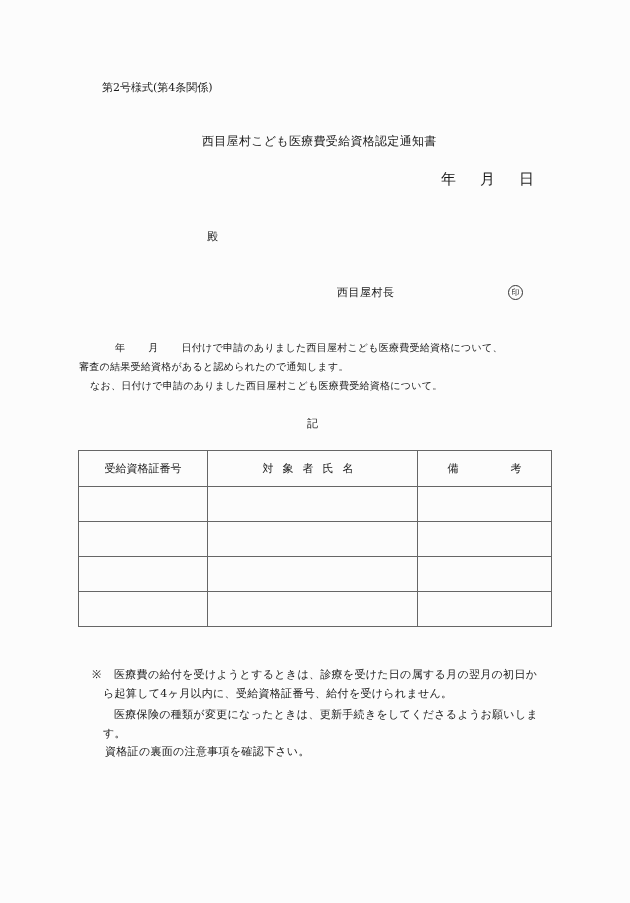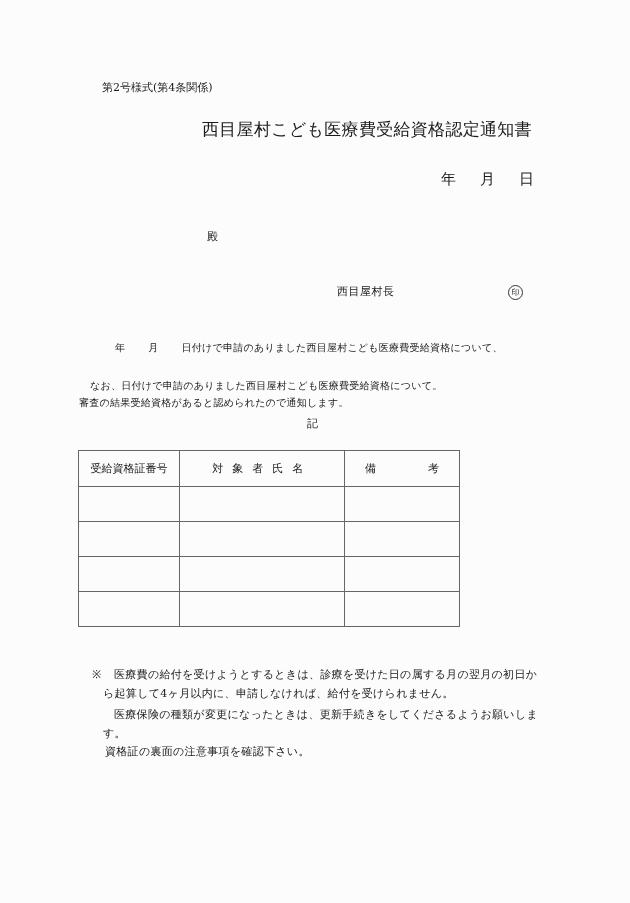--- a/index.html
+++ b/index.html
@@ -13,54 +13,54 @@
       position: relative;
       overflow: hidden;
       font-family: "DejaVu Serif", "Liberation Serif", serif;
       color: #1a1a1a;
       font-size: 11px;
       line-height: 1;
     }
     .abs { position: absolute; white-space: nowrap; }
 
     .form-number { left: 79px; top: 82px; font-size: 11px; margin-left: 23px; }
-    .doc-title { left: 202px; top: 121px; font-size: 17px; letter-spacing: 0.3px; }
+    .doc-title { left: 202px; top: 135px; font-size: 12px; letter-spacing: 0.3px; }
 
     .date-line { left: 441px; top: 172px; font-size: 15px; }
     .date-line span { display: inline-block; }
     .date-line .gap { width: 24px; }
 
     .addressee { left: 207px; top: 231px; font-size: 11px; }
 
-    .sender { left: 337px; top: 287px; font-size: 11px; letter-spacing: 0.5px; font-family: Liberation Mono, monospace; }
+    .sender { left: 337px; top: 287px; font-size: 11px; letter-spacing: 0.5px; }
     .seal {
       left: 508px; top: 285px;
       width: 13px; height: 13px;
       border: 1px solid #333;
       border-radius: 50%;
       font-size: 8px;
       display: flex; align-items: center; justify-content: center;
       line-height: 1;
     }
 
     .body-text { left: 79px; font-size: 10px; letter-spacing: 0.25px; }
     .body-line-1 { top: 343px; }
     .body-line-1 .indent { display: inline-block; width: 36px; }
     .body-line-1 .gap { display: inline-block; width: 23px; }
-    .body-line-2 { top: 362px; margin-top: 36px; }
+    .body-line-2 { top: 362px; }
     .body-line-3 { top: 381px; left: 90px; }
 
     .ki { left: 307px; top: 418px; font-size: 11px; }
 
     table.roster {
       position: absolute;
       left: 78px;
       top: 450px;
       border-collapse: collapse;
-      width: 382px;
+      width: 474px;
     }
     table.roster th, table.roster td {
       border: 1.5px solid #666;
       padding: 0;
       font-weight: normal;
       font-size: 11px;
       text-align: center;
     }
     table.roster th { height: 35px; }
     table.roster td { height: 34px; }
@@ -135,16 +135,16 @@
       <td></td>
       <td></td>
       <td></td>
     </tr>
   </tbody>
 </table>
 
 <div class="abs note note-1">
   <span class="mark">※</span><span>医療費の給付を受けようとするときは、診療を受けた日の属する月の翌月の初日か</span>
 </div>
-<div class="abs note note-2">ら起算して4ヶ月以内に、申請しなければ、給付を受けられません。</div>
+<div class="abs note note-2">ら起算して4ヶ月以内に、受給資格証番号、給付を受けられません。</div>
 <div class="abs note note-3">医療保険の種類が変更になったときは、更新手続きをしてくださるようお願いしま</div>
 <div class="abs note note-4">す。</div>
 <div class="abs note note-5">資格証の裏面の注意事項を確認下さい。</div>
 
 </body></html>

